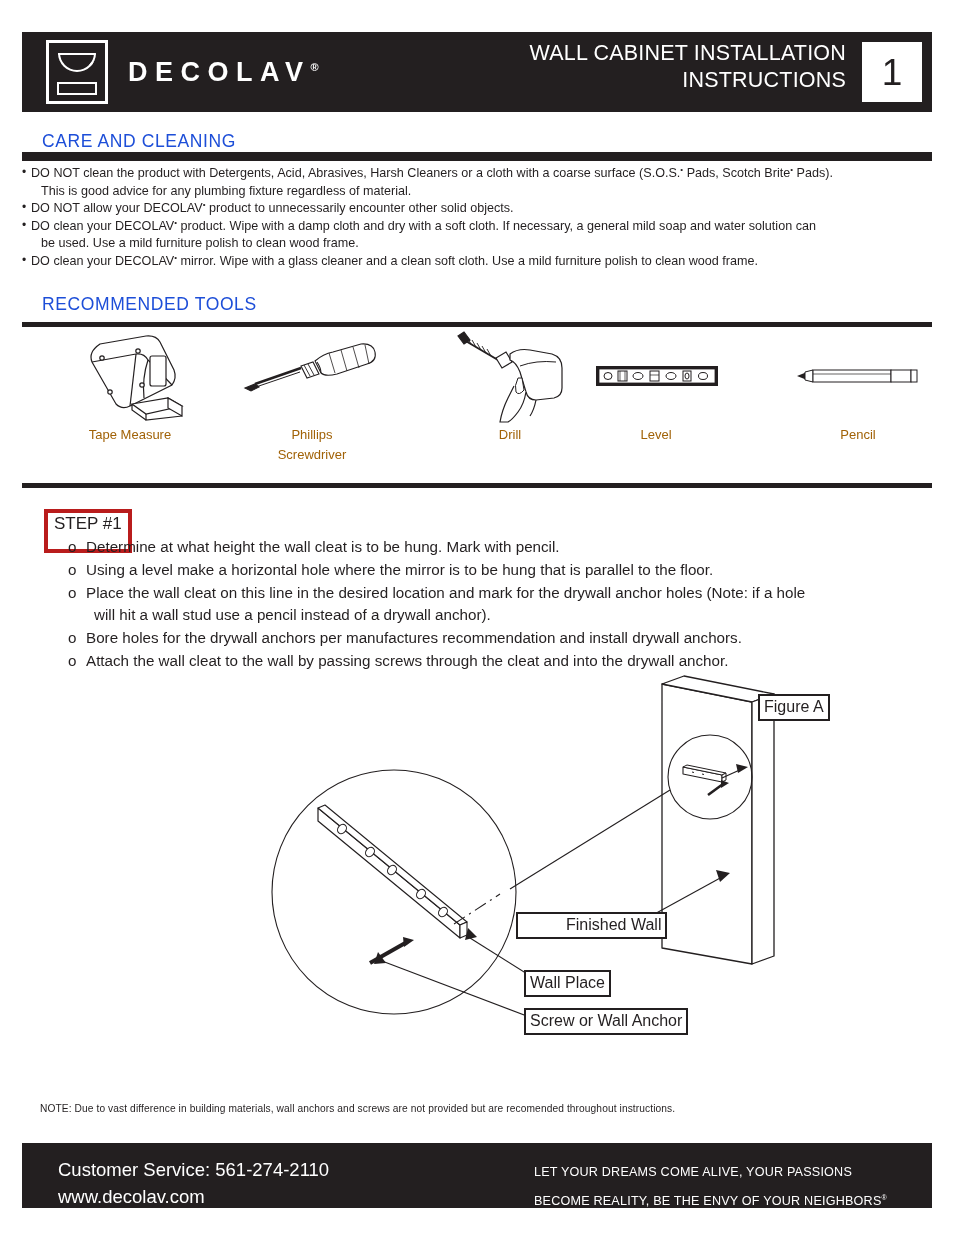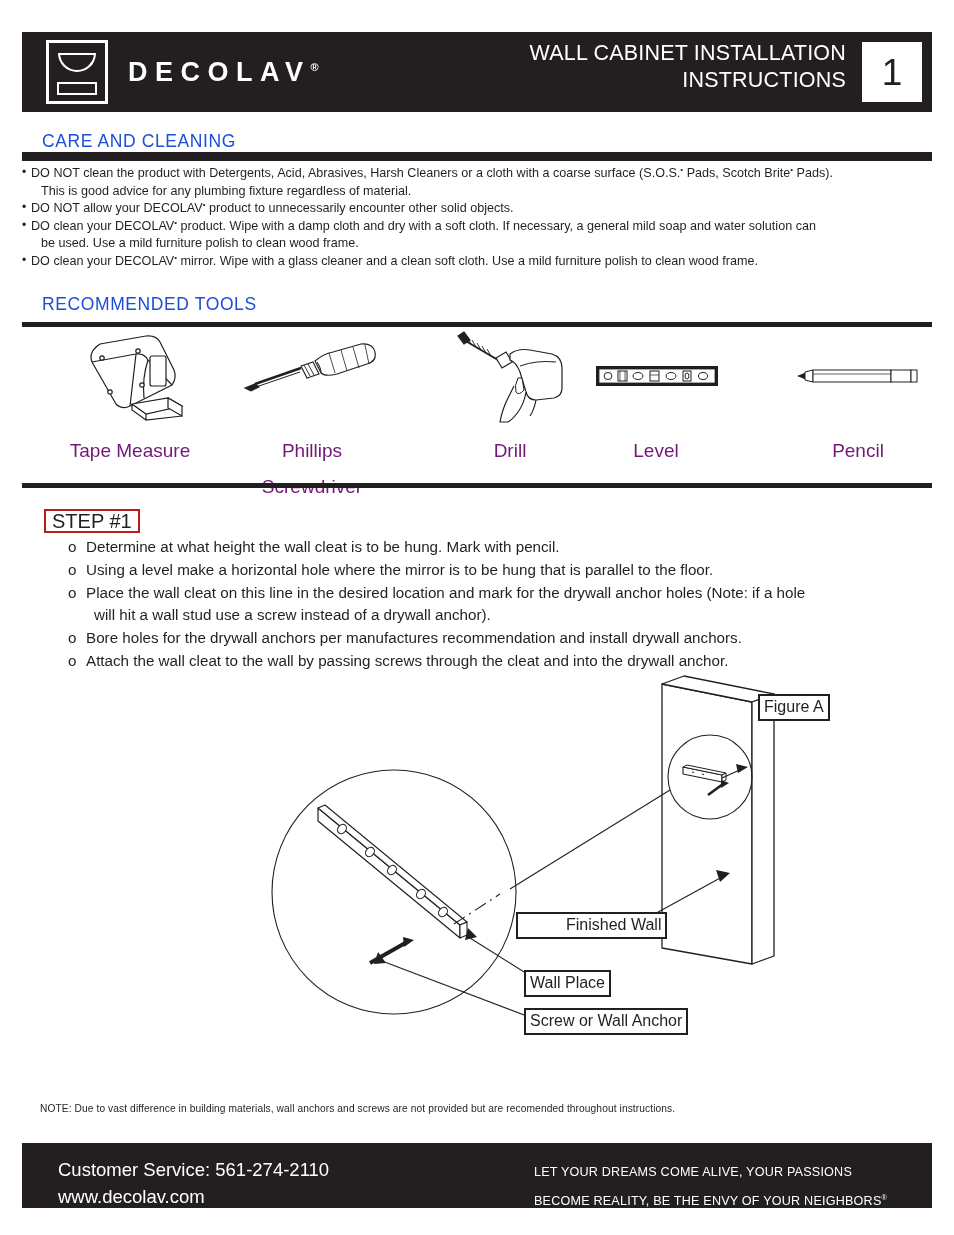--- a/index.html
+++ b/index.html
@@ -166,34 +166,33 @@
     top: 0;
     text-align: center;
   }
   .tool-art {
     height: 95px;
     display: flex;
     align-items: center;
     justify-content: center;
   }
   .tool-label {
-    font-size: 19px;
+    font-size: 13px;
     line-height: 20px;
-    color: #701a75;
-    margin-top: 16px;
+    color: #a16207;
   }
 
   
   .step-badge {
     position: absolute;
     left: 44px;
     top: 509px;
-    border: 2px solid #b91c1c;
-    padding: 1px 6px 0 6px;
-    font-size: 20px;
+    border: 4px solid #b91c1c;
+    padding: 1px 6px 16px 6px;
+    font-size: 17px;
     line-height: 19px;
     color: #231f20;
     background: #ffffff;
   }
   .step-list {
     position: absolute;
     left: 68px;
     top: 536px;
     width: 860px;
     font-size: 15.2px;
@@ -432,21 +431,21 @@
       <span class="o">o</span>
       <span>Determine at what height the wall cleat is to be hung. Mark with pencil.</span>
     </div>
     <div class="step-item">
       <span class="o">o</span>
       <span>Using a level make a horizontal hole where the mirror is to be hung that is parallel to the floor.</span>
     </div>
     <div class="step-item">
       <span class="o">o</span>
       <span>Place the wall cleat on this line in the desired location and mark for the drywall anchor holes (Note: if a hole</span>
-      <span class="cont">will hit a wall stud use a screw instead of a drywall anchor).</span>
+      <span class="cont">will hit a wall stud use a pencil instead of a drywall anchor).</span>
     </div>
     <div class="step-item">
       <span class="o">o</span>
       <span>Bore holes for the drywall anchors per manufactures recommendation and install drywall anchors.</span>
     </div>
     <div class="step-item">
       <span class="o">o</span>
       <span>Attach the wall cleat to the wall by passing screws through the cleat and into the drywall anchor.</span>
     </div>
   </div>

